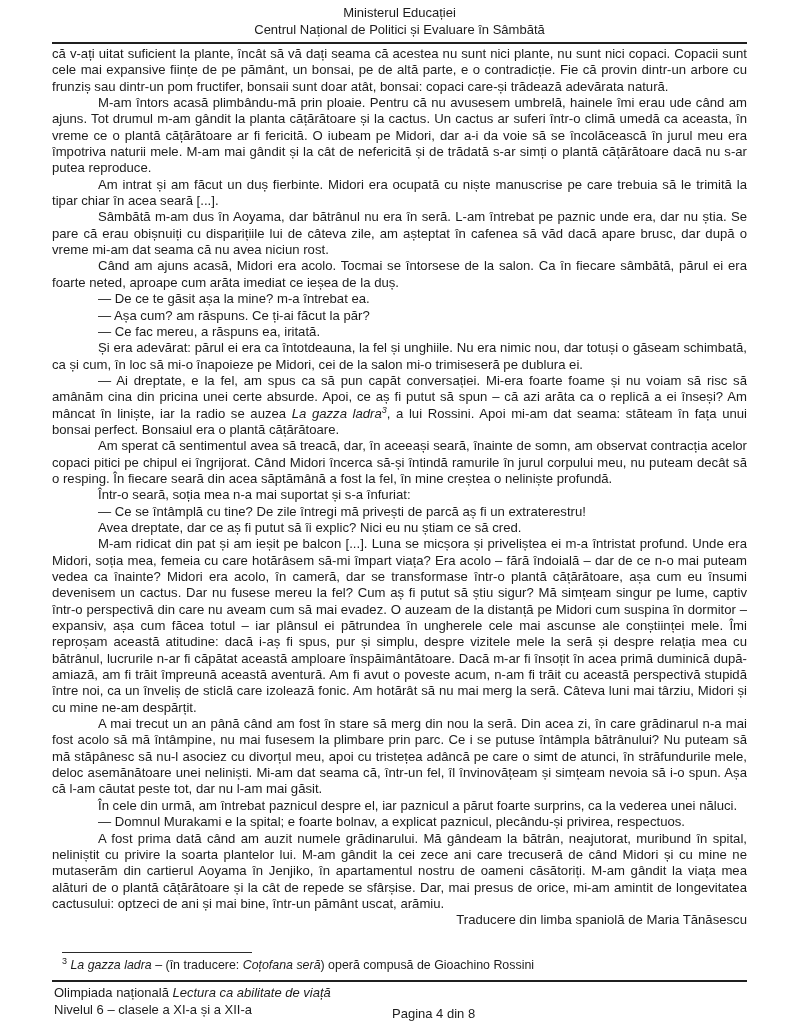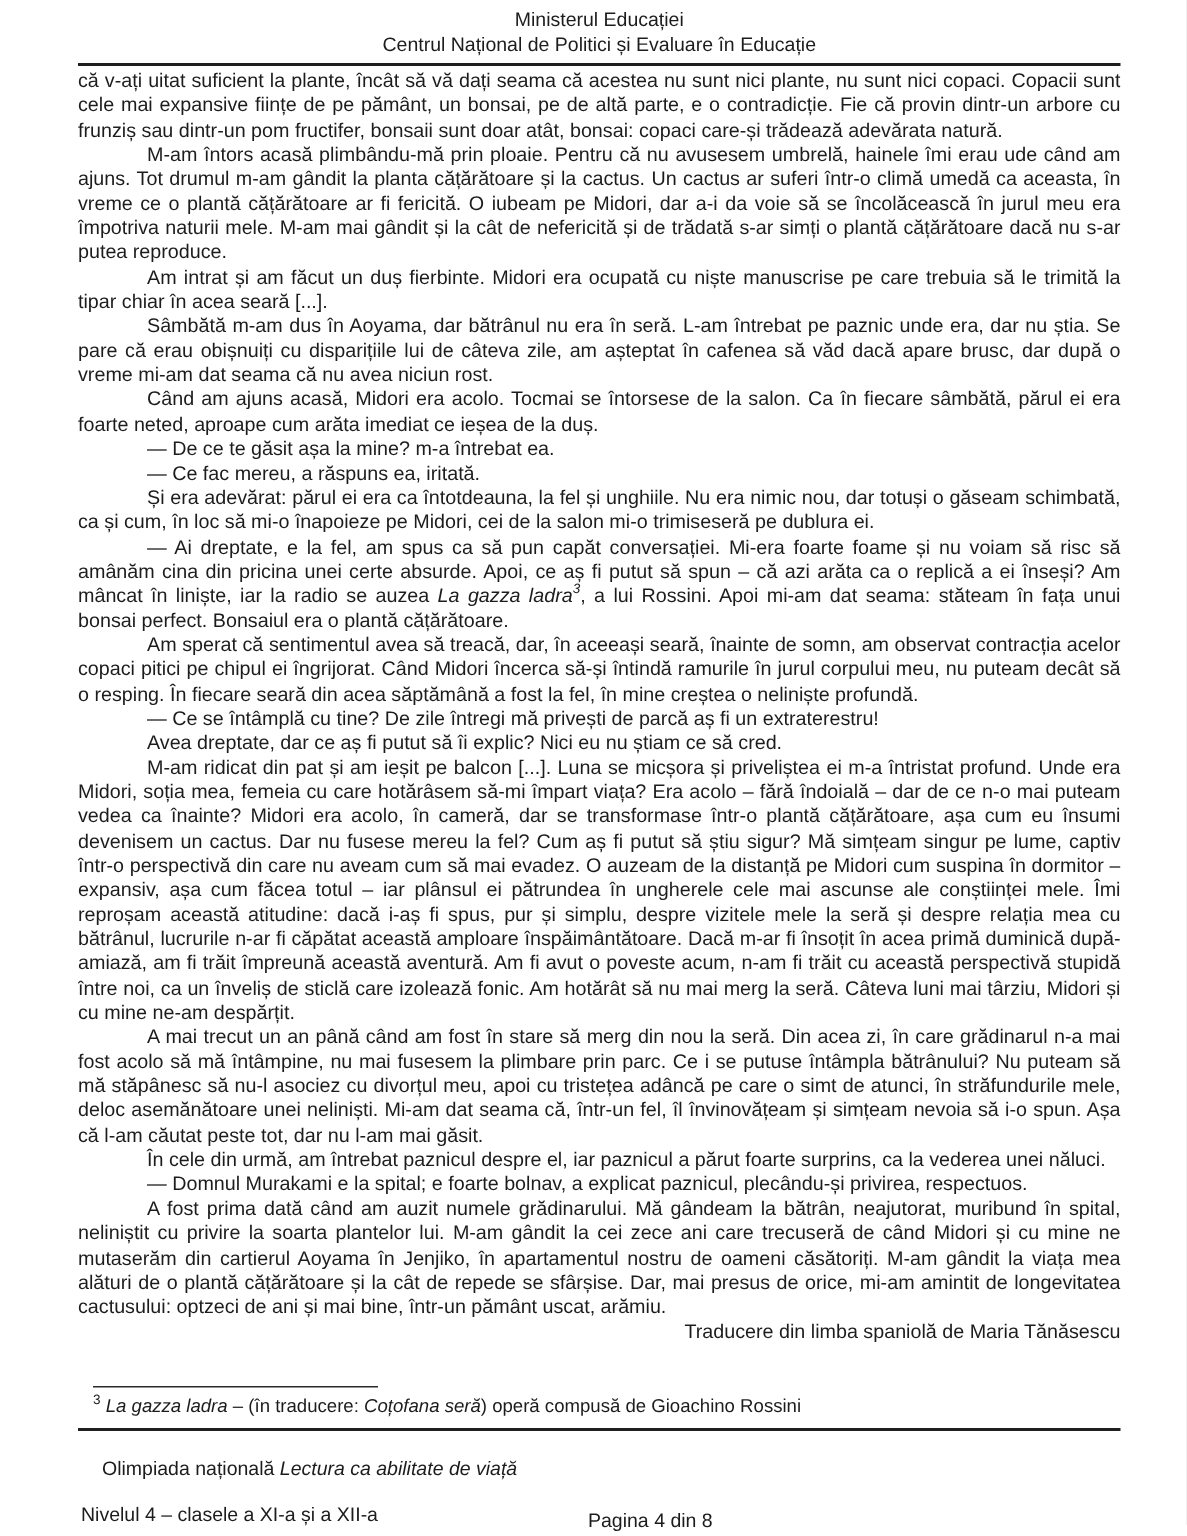--- a/index.html
+++ b/index.html
@@ -51,61 +51,63 @@
   }
   .footnote p { margin: 0; }
   footer.doc-footer {
     flex: 0 0 auto;
     margin-top: 7px;
     border-top: 2px solid #1f1f1f;
     padding: 3px 0 6px 2px;
     font-size: 13px;
     line-height: 16.5px;
   }
-  footer.doc-footer p { margin: 14px; }
+  footer.doc-footer p { margin: 0; }
   .footer-row { position: relative; }
   .footer-row .pagenum { position: absolute; left: 338px; top: 4px; }
 </style>
 </head>
 <body>
 
 <div class="page">
 
   <header class="doc-header">
     <div>Ministerul Educației</div>
-    <div>Centrul Național de Politici și Evaluare în Educație</div>
+    <div>Centrul Național de Politici și Evaluare în Sâmbătă</div>
   </header>
 
   <main class="doc-body" id="doc-body">
       <p class=""><span>că v-ați uitat suficient la plante, încât să vă dați seama că acestea nu sunt nici plante, nu sunt nici copaci. Copacii sunt cele mai expansive ființe de pe pământ, un bonsai, pe de altă parte, e o contradicție. Fie că provin dintr-un arbore cu frunziș sau dintr-un pom fructifer, bonsaii sunt doar atât, bonsai: copaci care-și trădează adevărata natură.</span></p>
       <p class="indent"><span>M-am întors acasă plimbându-mă prin ploaie. Pentru că nu avusesem umbrelă, hainele îmi erau ude când am ajuns. Tot drumul m-am gândit la planta cățărătoare și la cactus. Un cactus ar suferi într-o climă umedă ca aceasta, în vreme ce o plantă cățărătoare ar fi fericită. O iubeam pe Midori, dar a-i da voie să se încolăcească în jurul meu era împotriva naturii mele. M-am mai gândit și la cât de nefericită și de trădată s-ar simți o plantă cățărătoare dacă nu s-ar putea reproduce.</span></p>
       <p class="indent"><span>Am intrat și am făcut un duș fierbinte. Midori era ocupată cu niște manuscrise pe care trebuia să le trimită la tipar chiar în acea seară [...].</span></p>
       <p class="indent"><span>Sâmbătă m-am dus în Aoyama, dar bătrânul nu era în seră. L-am întrebat pe paznic unde era, dar nu știa. Se pare că erau obișnuiți cu disparițiile lui de câteva zile, am așteptat în cafenea să văd dacă apare brusc, dar după o vreme mi-am dat seama că nu avea niciun rost.</span></p>
       <p class="indent"><span>Când am ajuns acasă, Midori era acolo. Tocmai se întorsese de la salon. Ca în fiecare sâmbătă, părul ei era foarte neted, aproape cum arăta imediat ce ieșea de la duș.</span></p>
       <p class="indent"><span>— De ce te găsit așa la mine? m-a întrebat ea.</span></p>
+      <p class="indent"><span>— Așa cum? am răspuns. Ce ți-ai făcut la păr?</span></p>
       <p class="indent"><span>— Ce fac mereu, a răspuns ea, iritată.</span></p>
       <p class="indent"><span>Și era adevărat: părul ei era ca întotdeauna, la fel și unghiile. Nu era nimic nou, dar totuși o găseam schimbată, ca și cum, în loc să mi-o înapoieze pe Midori, cei de la salon mi-o trimiseseră pe dublura ei.</span></p>
       <p class="indent"><span>— Ai dreptate, e la fel, am spus ca să pun capăt conversației. Mi-era foarte foame și nu voiam să risc să amânăm cina din pricina unei certe absurde. Apoi, ce aș fi putut să spun – că azi arăta ca o replică a ei înseși? Am mâncat în liniște, iar la radio se auzea </span><span class="it">La gazza ladra</span><sup class="fn it">3</sup><span>, a lui Rossini. Apoi mi-am dat seama: stăteam în fața unui bonsai perfect. Bonsaiul era o plantă cățărătoare.</span></p>
       <p class="indent"><span>Am sperat că sentimentul avea să treacă, dar, în aceeași seară, înainte de somn, am observat contracția acelor copaci pitici pe chipul ei îngrijorat. Când Midori încerca să-și întindă ramurile în jurul corpului meu, nu puteam decât să o resping. În fiecare seară din acea săptămână a fost la fel, în mine creștea o neliniște profundă.</span></p>
+      <p class="indent"><span>Într-o seară, soția mea n-a mai suportat și s-a înfuriat:</span></p>
       <p class="indent"><span>— Ce se întâmplă cu tine? De zile întregi mă privești de parcă aș fi un extraterestru!</span></p>
       <p class="indent"><span>Avea dreptate, dar ce aș fi putut să îi explic? Nici eu nu știam ce să cred.</span></p>
       <p class="indent"><span>M-am ridicat din pat și am ieșit pe balcon [...]. Luna se micșora și priveliștea ei m-a întristat profund. Unde era Midori, soția mea, femeia cu care hotărâsem să-mi împart viața? Era acolo – fără îndoială – dar de ce n-o mai puteam vedea ca înainte? Midori era acolo, în cameră, dar se transformase într-o plantă cățărătoare, așa cum eu însumi devenisem un cactus. Dar nu fusese mereu la fel? Cum aș fi putut să știu sigur? Mă simțeam singur pe lume, captiv într-o perspectivă din care nu aveam cum să mai evadez. O auzeam de la distanță pe Midori cum suspina în dormitor – expansiv, așa cum făcea totul – iar plânsul ei pătrundea în ungherele cele mai ascunse ale conștiinței mele. Îmi reproșam această atitudine: dacă i-aș fi spus, pur și simplu, despre vizitele mele la seră și despre relația mea cu bătrânul, lucrurile n-ar fi căpătat această amploare înspăimântătoare. Dacă m-ar fi însoțit în acea primă duminică după-amiază, am fi trăit împreună această aventură. Am fi avut o poveste acum, n-am fi trăit cu această perspectivă stupidă între noi, ca un înveliș de sticlă care izolează fonic. Am hotărât să nu mai merg la seră. Câteva luni mai târziu, Midori și cu mine ne-am despărțit.</span></p>
       <p class="indent"><span>A mai trecut un an până când am fost în stare să merg din nou la seră. Din acea zi, în care grădinarul n-a mai fost acolo să mă întâmpine, nu mai fusesem la plimbare prin parc. Ce i se putuse întâmpla bătrânului? Nu puteam să mă stăpânesc să nu-l asociez cu divorțul meu, apoi cu tristețea adâncă pe care o simt de atunci, în străfundurile mele, deloc asemănătoare unei neliniști. Mi-am dat seama că, într-un fel, îl învinovățeam și simțeam nevoia să i-o spun. Așa că l-am căutat peste tot, dar nu l-am mai găsit.</span></p>
       <p class="indent"><span>În cele din urmă, am întrebat paznicul despre el, iar paznicul a părut foarte surprins, ca la vederea unei năluci.</span></p>
       <p class="indent"><span>— Domnul Murakami e la spital; e foarte bolnav, a explicat paznicul, plecându-și privirea, respectuos.</span></p>
       <p class="indent"><span>A fost prima dată când am auzit numele grădinarului. Mă gândeam la bătrân, neajutorat, muribund în spital, neliniștit cu privire la soarta plantelor lui. M-am gândit la cei zece ani care trecuseră de când Midori și cu mine ne mutaserăm din cartierul Aoyama în Jenjiko, în apartamentul nostru de oameni căsătoriți. M-am gândit la viața mea alături de o plantă cățărătoare și la cât de repede se sfârșise. Dar, mai presus de orice, mi-am amintit de longevitatea cactusului: optzeci de ani și mai bine, într-un pământ uscat, arămiu.</span></p>
       <p class="right"><span>Traducere din limba spaniolă de Maria Tănăsescu</span></p>
     </main>
 
   <div class="footnote">
     <div class="footnote-rule"></div>
     <p id="footnote-text"><sup class="fn">3</sup><span> </span><span class="it">La gazza ladra</span><span> – (în traducere: </span><span class="it">Coțofana seră</span><span>) operă compusă de Gioachino Rossini</span></p>
   </div>
 
   <footer class="doc-footer">
     <p id="footer-line1"><span>Olimpiada națională </span><span class="it">Lectura ca abilitate de viață</span></p>
     <div class="footer-row">
-      <span>Nivelul 4 – clasele a XI-a și a XII-a</span>
+      <span>Nivelul 6 – clasele a XI-a și a XII-a</span>
       <span class="pagenum">Pagina 4 din 8</span>
     </div>
   </footer>
 
 </div>
 
 </body></html>

